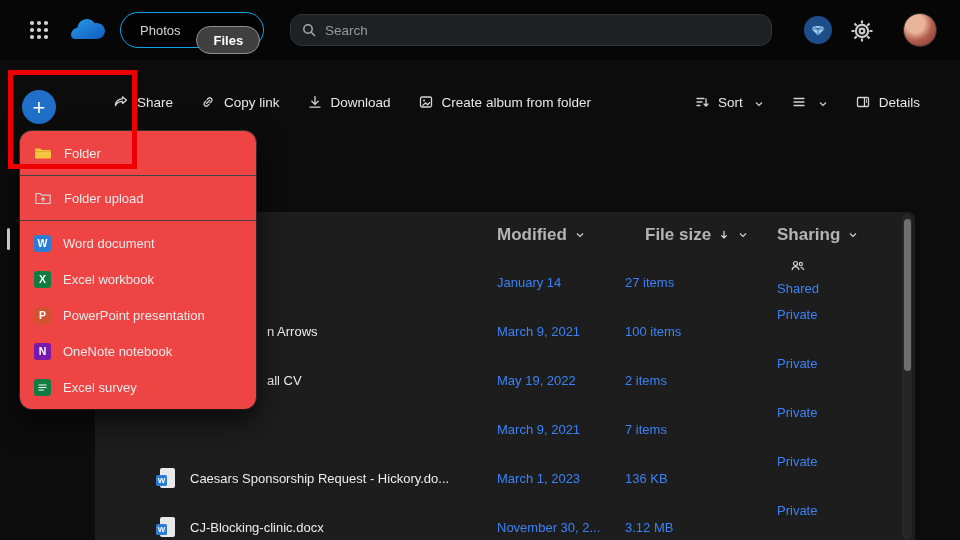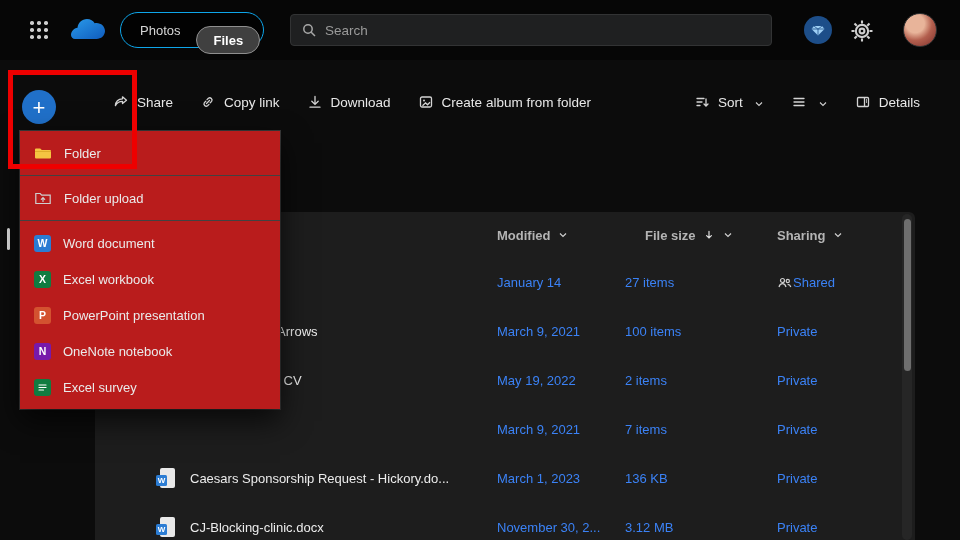--- a/index.html
+++ b/index.html
@@ -17,21 +17,21 @@
   .waffle { position:absolute; left:30px; top:21px; width:18px; height:18px;
     display:grid; grid-template-columns:repeat(3,1fr); grid-template-rows:repeat(3,1fr); gap:3px; cursor:pointer; }
   .waffle i { width:3.5px; height:3.5px; border-radius:50%; background:#cfcfcf; }
   .cloud { position:absolute; left:68px; top:17px; }
   .pill-toggle { position:absolute; left:120px; top:12px; height:36px; background:#020202;
     border-radius:18px; display:flex; align-items:center; padding:3px; border:1px solid #0ea5e9; }
   .pill-tab { height:28px; padding:0 16px; display:flex; align-items:center; font-size:13px;
     color:#d6d6d6; border-radius:14px; cursor:pointer; }
   .pill-tab.selected { background:#404040; border:1px solid #8f8f8f; color:#ffffff; font-weight:bold;margin-top:20px; }
   .searchbar { position:absolute; left:290px; top:14px; width:482px; height:32px; background:#1f2021;
-    border:1px solid #323334; border-radius:4px; display:flex; align-items:center; padding:0 10px; gap:8px; }
+    border:1px solid #323334; border-radius:12px; display:flex; align-items:center; padding:0 10px; gap:8px; }
   .searchbar input { flex:1; background:transparent; border:none; outline:none; color:#dddddd; font-size:13.5px;
     font-family:"Liberation Sans",sans-serif; }
   .searchbar input::placeholder { color:#9a9a9a; }
   .premium-badge { position:absolute; left:804px; top:16px; width:28px; height:28px; border-radius:50%;
     background:#1d4e89; display:flex; align-items:center; justify-content:center; cursor:pointer; }
   .gear-btn { position:absolute; left:850px; top:19px; width:24px; height:24px; cursor:pointer; }
   .avatar { position:absolute; left:903px; top:13px; width:34px; height:34px; border-radius:50%; cursor:pointer;
     background:radial-gradient(circle at 35% 30%, #e8b49a 0 30%, #b35f4e 55%, #7d2f2b 100%);
     border:1px solid #333; }
 
@@ -41,39 +41,39 @@
     background:#2070c9; color:#fff; font-size:22px; line-height:31px; text-align:center; cursor:pointer; border:none; }
   .actions { position:absolute; left:113px; top:34px; display:flex; align-items:center; gap:27px; }
   .action { display:flex; align-items:flex-end; gap:8px; font-size:13.5px; color:#e8e8e8; cursor:pointer; white-space:nowrap; }
   .actions-right { position:absolute; right:40px; top:34px; display:flex; align-items:center; gap:26px; }
   .icon16 { width:16px; height:16px; color:#d4d4d4; }
   .chev { width:12px; height:12px; color:#cfcfcf; margin-left:2px; }
 
   
   .content-panel { position:absolute; left:95px; top:212px; width:820px; height:328px; background:#1d1d1d;
     border-radius:6px 6px 0 0; z-index:5; }
-  .list-header { position:absolute; left:0; top:0; width:100%; height:46px; font-size:13px; color:#b4b4b4; }
+  .list-header { position:absolute; left:0; top:0; width:100%; height:46px; font-size:17px; color:#b4b4b4; }
   .hcell { position:absolute; top:0; height:46px; display:flex; align-items:center; gap:5px; cursor:pointer; font-weight:bold; }
   .h-mod { left:402px; } .h-size { left:550px; } .h-share { left:682px; }
   .row { position:absolute; left:0; width:100%; height:49px; cursor:pointer; }
   .cell { position:absolute; top:0; height:49px; line-height:49px; font-size:13px; color:#3b82f6; white-space:nowrap; }
   .c-name { left:95px; color:#ececec; max-width:295px; overflow:hidden; text-overflow:ellipsis; }
   .c-name.off172 { left:172px; }
   .c-mod { left:402px; } .c-size { left:530px; }
-  .c-share { left:682px; display:flex; align-items:center; gap:0; line-height:normal; height:49px; }
+  .c-share { left:682px; display:flex; align-items:center; gap:7px; line-height:normal; height:49px;flex-direction:column; }
   .file-icon { position:absolute; left:65px; top:14px; width:15px; height:20px; background:#e9e9e9; border-radius:2px; }
   .file-icon .wtag { position:absolute; left:-4px; bottom:2px; width:11px; height:11px; background:#2b7cd3;
     color:#fff; font-size:8px; font-weight:bold; display:flex; align-items:center; justify-content:center; border-radius:1.5px; }
 
   
   .scroll-track { position:absolute; left:902px; top:214px; width:10px; height:326px; background:#262626; border-radius:5px; z-index:18; }
   .scroll-thumb { position:absolute; left:1.5px; top:5px; width:7px; height:152px; background:#6e6e6e; border-radius:4px; cursor:pointer; }
 
   
-  .new-menu { position:absolute; left:20px; top:131px; width:260px; background:#b91c1c; border-radius:0;
+  .new-menu { position:absolute; left:20px; top:131px; width:236px; background:#ef4444; border-radius:12px;
     box-shadow:0 12px 28px rgba(0,0,0,.7), 0 0 0 1px #3a3a3a; padding:4px 0; z-index:40; }
   .menu-item { height:36px; display:flex; align-items:center; gap:12px; padding:0 14px; font-size:13px;
     color:#eaeaea; cursor:pointer; }
   .menu-divider { height:1px; background:#424242; margin:4px 0; }
   .app-sq { width:17px; height:17px; border-radius:3px; color:#fff; font-size:10.5px; font-weight:bold;
     display:flex; align-items:center; justify-content:center; flex:0 0 auto; }
   .icon18 { width:18px; height:18px; color:#cfcfcf; flex:0 0 auto; }
 
   
   .red-box { position:absolute; left:8px; top:70px; width:129px; height:99px; border:5px solid #ee0000; z-index:60; pointer-events:none; }

